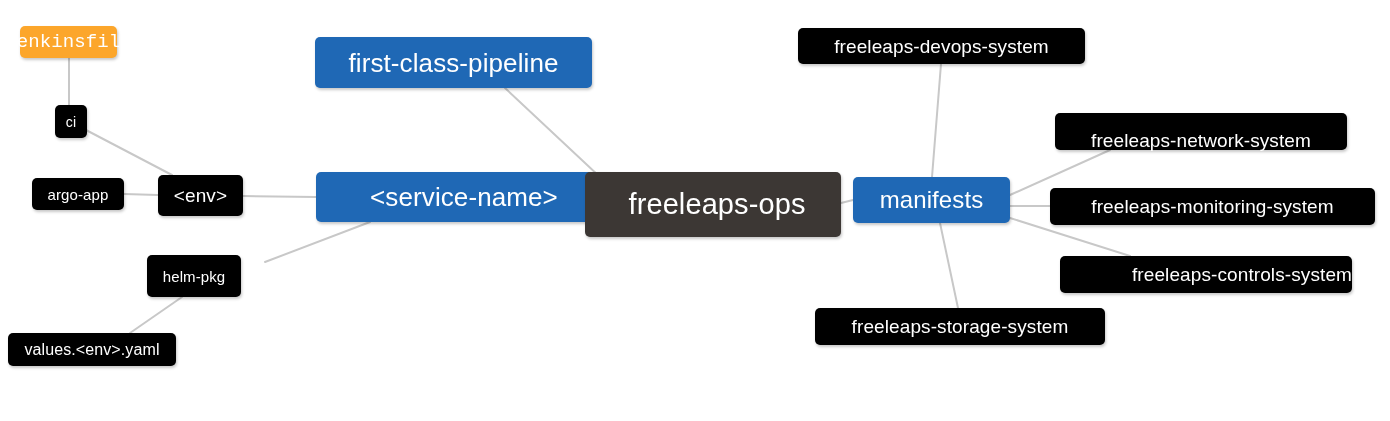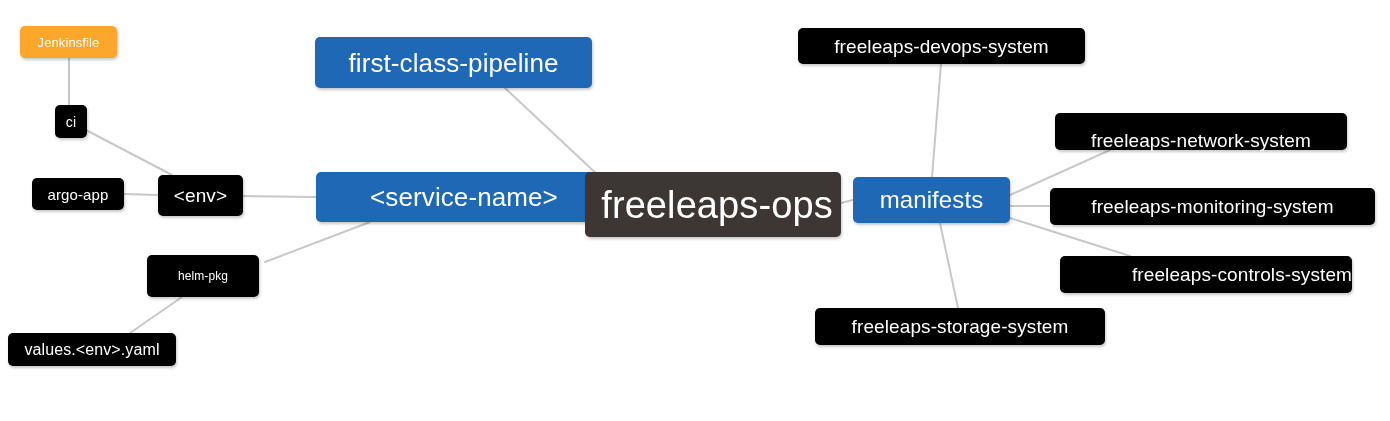--- a/index.html
+++ b/index.html
@@ -61,45 +61,45 @@
       <line x1="158" y1="195" x2="124" y2="194" stroke="#c8c8c8" stroke-width="2" stroke-linecap="round"></line>
       <line x1="69" y1="105" x2="69" y2="58" stroke="#c8c8c8" stroke-width="2" stroke-linecap="round"></line>
       <line x1="182" y1="297" x2="130" y2="333" stroke="#c8c8c8" stroke-width="2" stroke-linecap="round"></line>
       <line x1="932" y1="177" x2="941" y2="64" stroke="#c8c8c8" stroke-width="2" stroke-linecap="round"></line>
       <line x1="1010" y1="195" x2="1110" y2="150" stroke="#c8c8c8" stroke-width="2" stroke-linecap="round"></line>
       <line x1="1010" y1="206" x2="1050" y2="206" stroke="#c8c8c8" stroke-width="2" stroke-linecap="round"></line>
       <line x1="1010" y1="218" x2="1130" y2="256" stroke="#c8c8c8" stroke-width="2" stroke-linecap="round"></line>
       <line x1="940" y1="223" x2="958" y2="308" stroke="#c8c8c8" stroke-width="2" stroke-linecap="round"></line>
     </svg>
   <div id="node-layer">
-      <div class="node c-orange" style="left: 20px; top: 26px; width: 97px; height: 32px; font-size: 13px;">
+      <div class="node c-orange" style="left: 20px; top: 26px; width: 97px; height: 32px; font-size: 19px; font-family: Liberation Mono, monospace;">
         <span>Jenkinsfile</span>
       </div>
       <div class="node c-red" style="left: 55px; top: 105px; width: 32px; height: 33px; font-size: 14px;">
         <span>ci</span>
       </div>
       <div class="node c-red" style="left: 32px; top: 178px; width: 92px; height: 32px; font-size: 15px;">
         <span>argo-app</span>
       </div>
       <div class="node c-green" style="left: 158px; top: 175px; width: 85px; height: 41px; font-size: 19px;">
         <span>&lt;env&gt;</span>
       </div>
-      <div class="node c-green" style="left: 147px; top: 255px; width: 112px; height: 42px; font-size: 12px;">
+      <div class="node c-green" style="left: 147px; top: 255px; width: 94px; height: 42px; font-size: 15px;">
         <span>helm-pkg</span>
       </div>
       <div class="node c-red" style="left: 8px; top: 333px; width: 168px; height: 33px; font-size: 16px;">
         <span>values.&lt;env&gt;.yaml</span>
       </div>
       <div class="node c-blue" style="left: 315px; top: 37px; width: 277px; height: 51px; font-size: 26px;">
         <span>first-class-pipeline</span>
       </div>
       <div class="node c-blue" style="left: 316px; top: 172px; width: 296px; height: 50px; font-size: 26px;">
         <span>&lt;service-name&gt;</span>
       </div>
-      <div class="node c-dark" style="left: 585px; top: 172px; width: 256px; height: 65px; font-size: 38px; padding-left: 8px;">
+      <div class="node c-dark" style="left: 585px; top: 172px; width: 256px; height: 65px; font-size: 29px; padding-left: 8px;">
         <span>freeleaps-ops</span>
       </div>
       <div class="node c-blue" style="left: 853px; top: 177px; width: 157px; height: 46px; font-size: 24px;">
         <span>manifests</span>
       </div>
       <div class="node c-green" style="left: 798px; top: 28px; width: 287px; height: 36px; font-size: 19px;">
         <span>freeleaps-devops-system</span>
       </div>
       <div class="node c-green" style="left: 1055px; top: 113px; width: 292px; height: 37px; font-size: 19px; align-items: flex-end;">
         <span>freeleaps-network-system</span>

